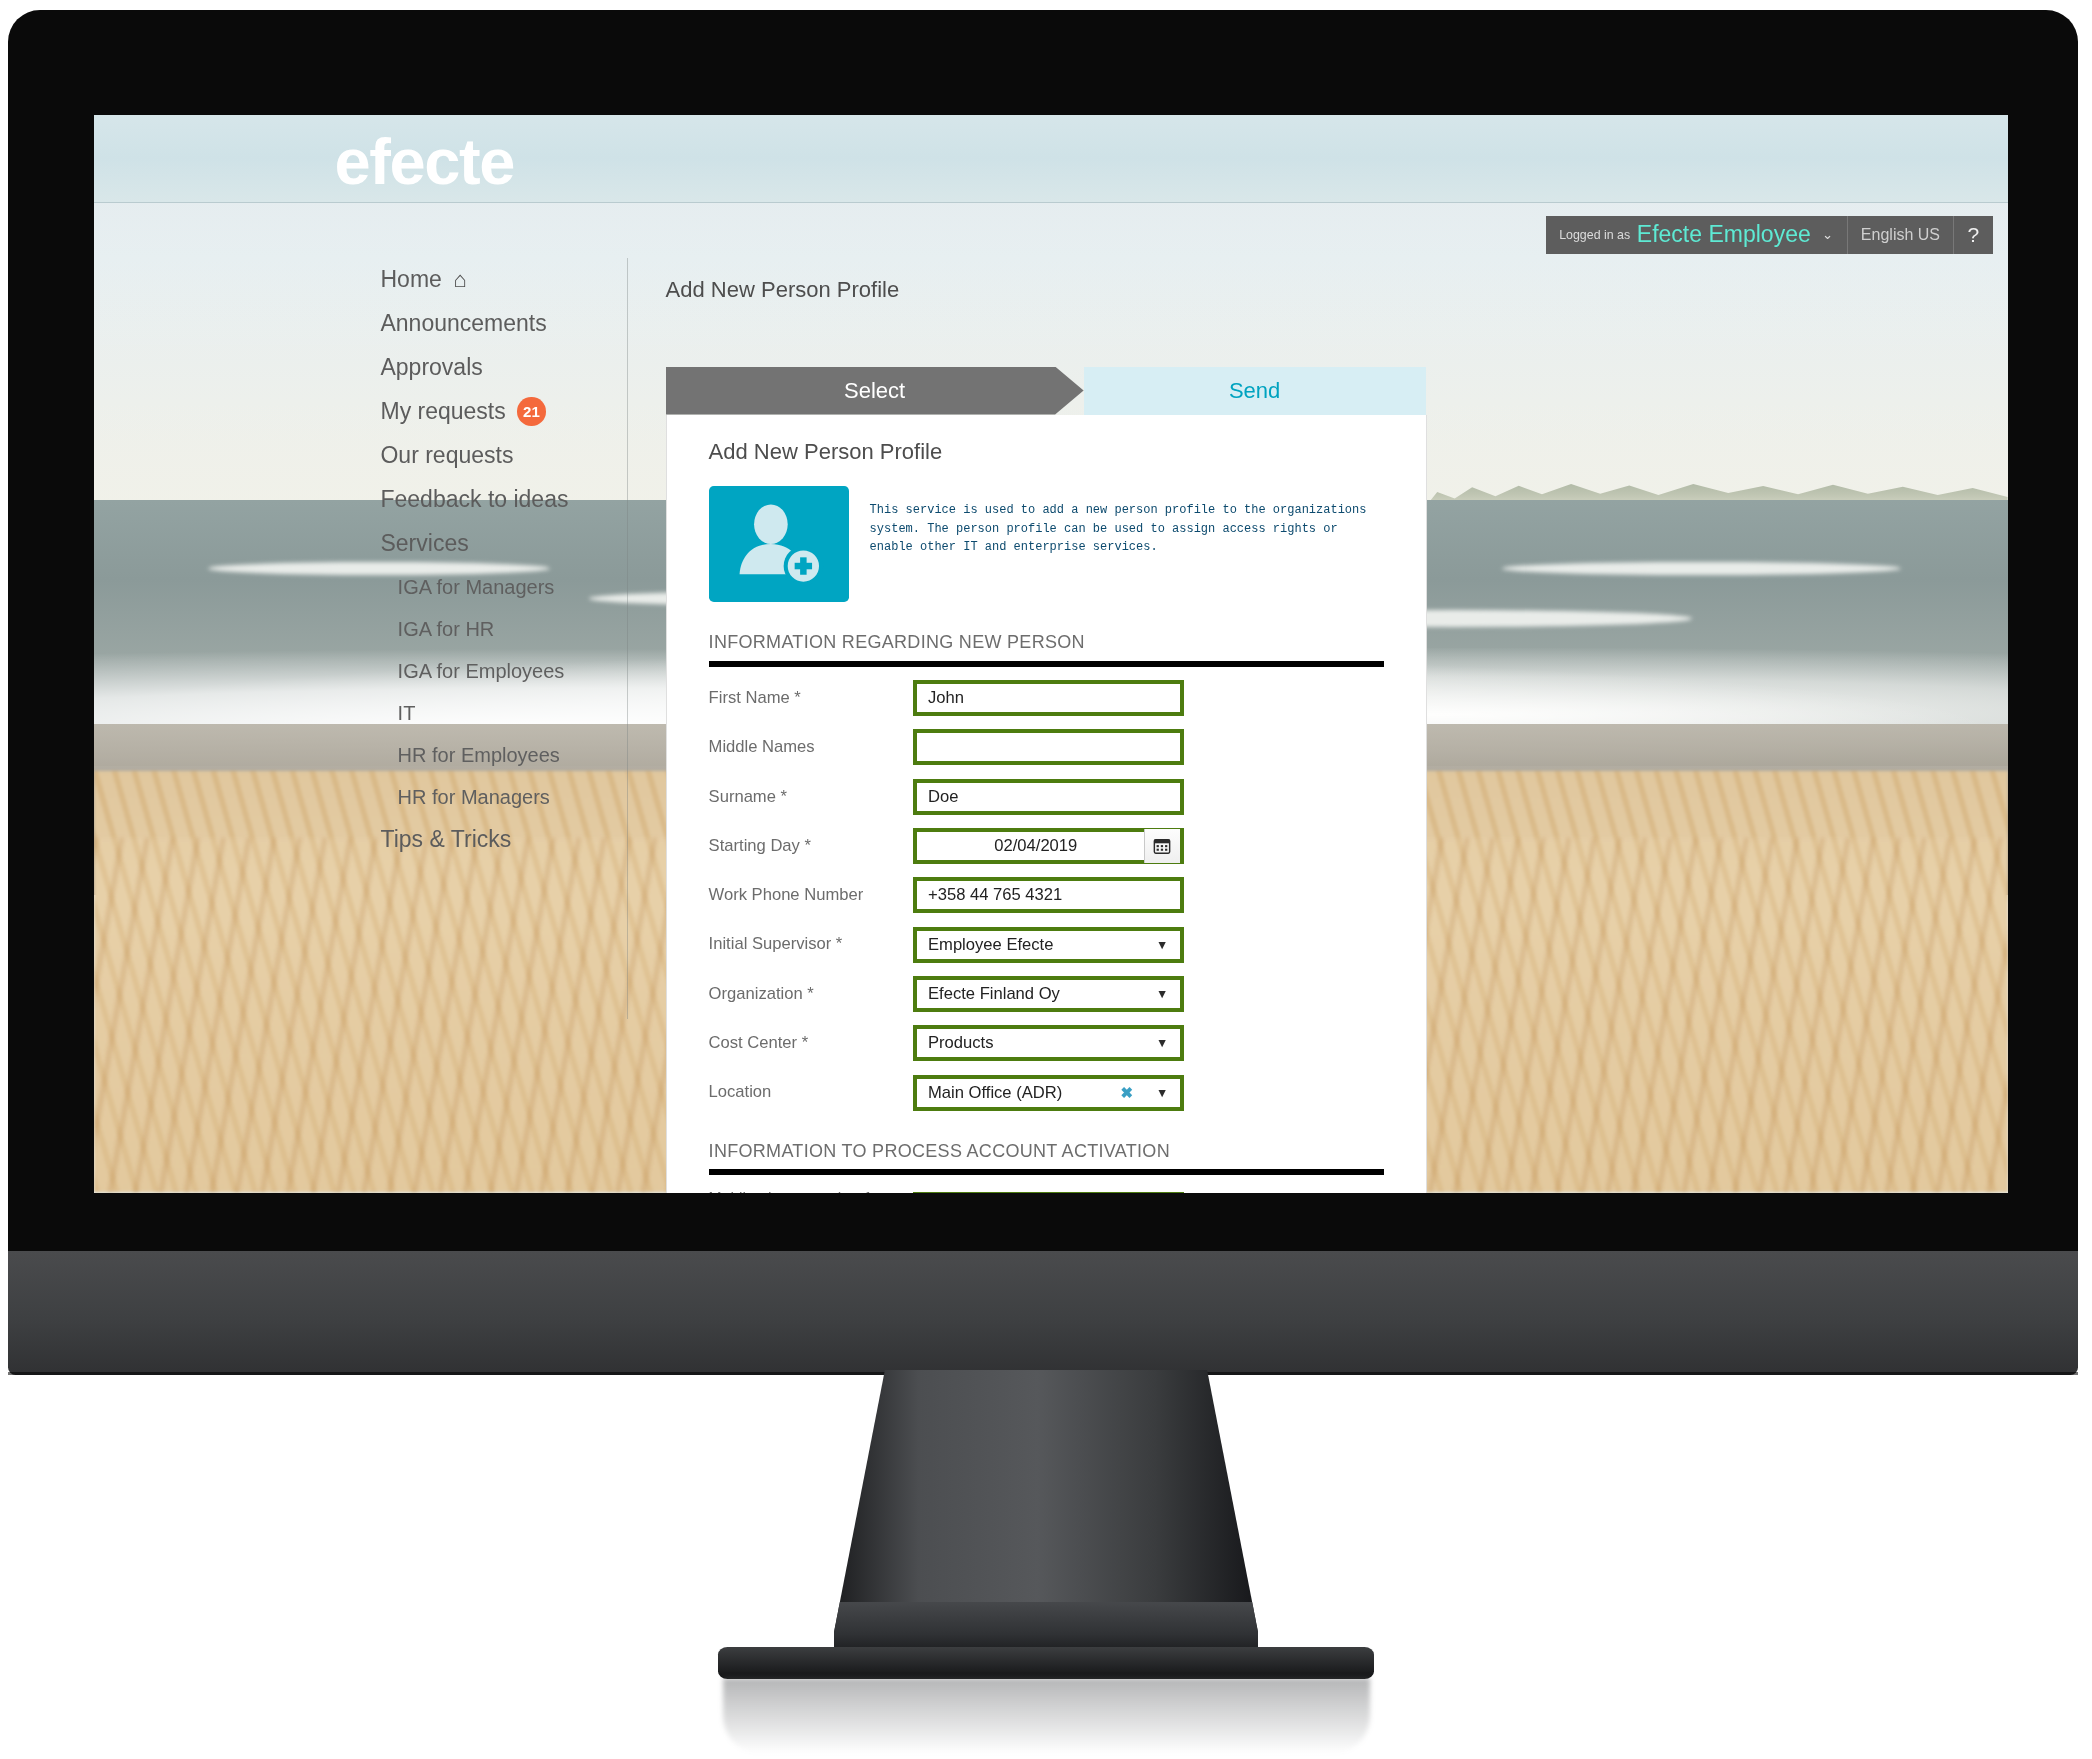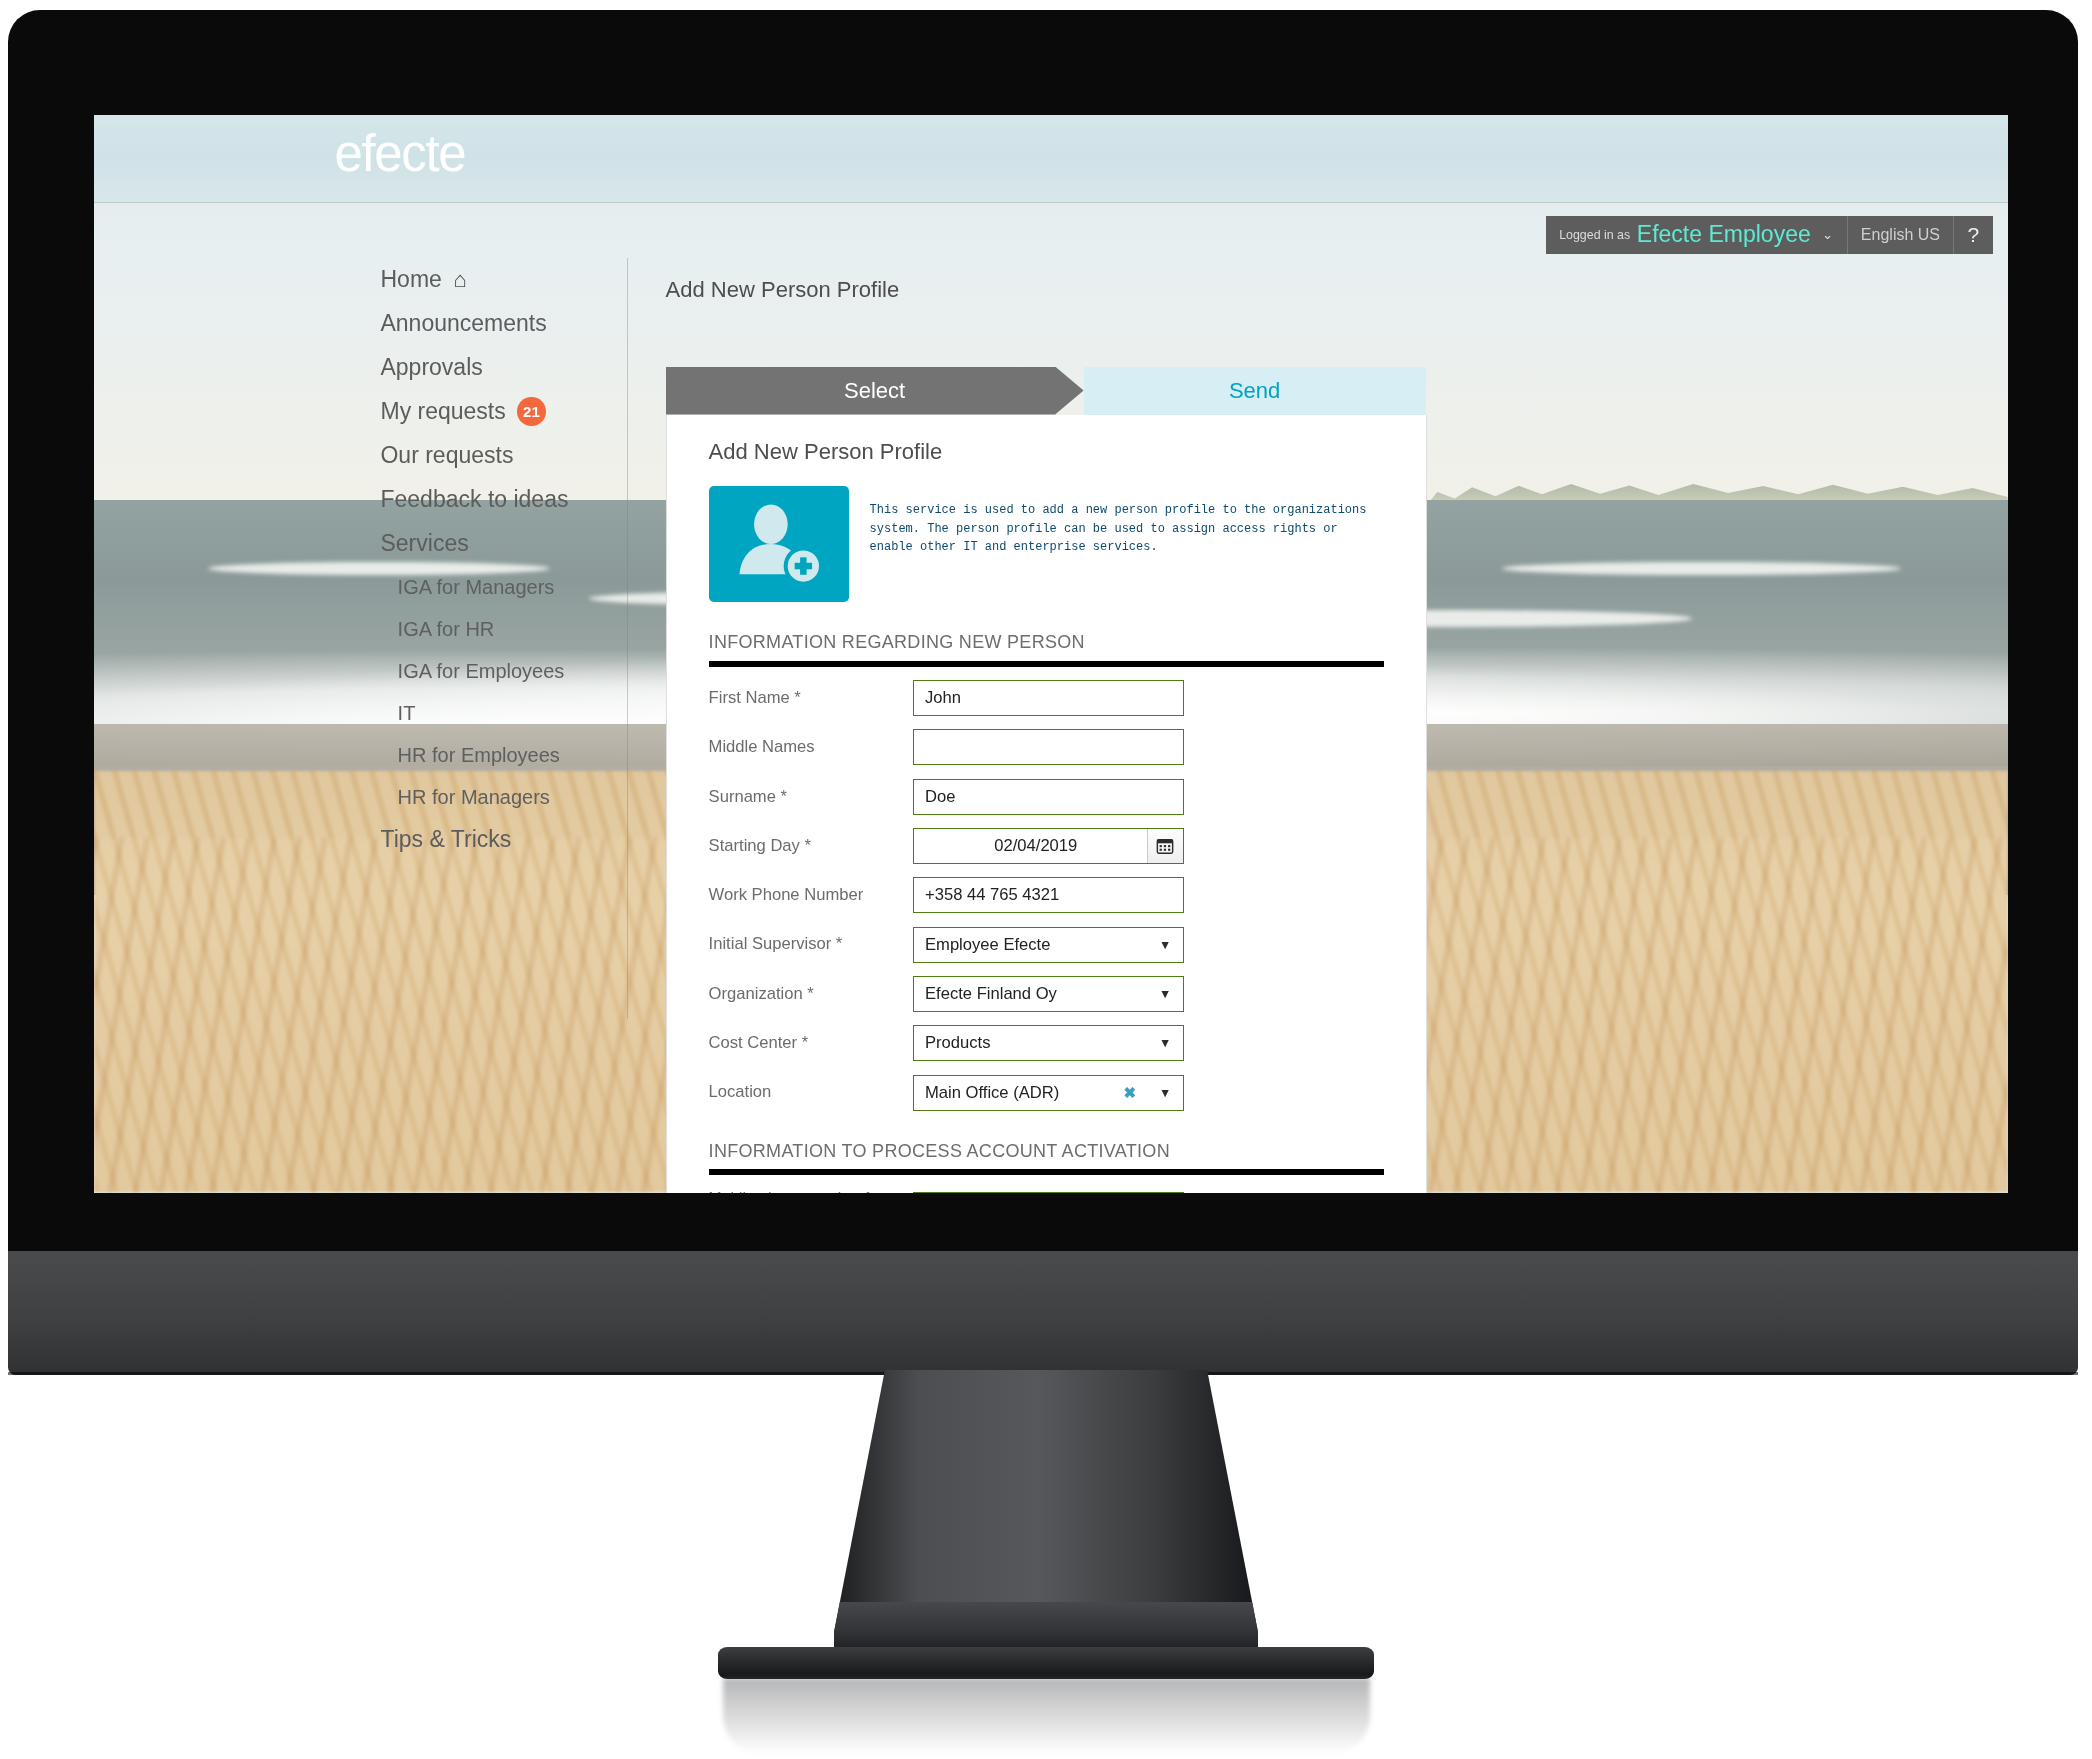--- a/index.html
+++ b/index.html
@@ -122,22 +122,22 @@
   }
 
   
   #brand-bar {
     position:absolute; left:0; top:0; width:100%; height:88px;
     background: linear-gradient(180deg,#d6e6ea 0%, #cfe2e7 50%, #d9e7e9 100%);
     border-bottom: 1px solid rgba(150,170,175,.45);
   }
   #brand-logo {
     position:absolute; left:241px; top:9.5px;
-    font-size: 51px; letter-spacing:-1.4px;
-    color:#ffffff; font-weight:400;
+    font-size: 65px; letter-spacing:-1.4px;
+    color:#ffffff; font-weight:700;
     font-family:"Liberation Sans", sans-serif;
   }
 
   
   #user-bar {
     position:absolute; right:15px; top:101px; height:38px;
     display:flex; align-items:stretch;
     background:#5d5d5d; color:#e9e9e9;
     font-size:16px;
   }
@@ -214,21 +214,21 @@
   .section-title{
     font-size:18px; color:#6d6d6d; letter-spacing:0.3px;
     margin: 30px 0 0 0; padding-bottom:7.6px;
     border-bottom:6px solid #000000;
   }
 
   .form-row{ display:flex; align-items:center; margin-top:13.3px; }
   .form-row .lbl{ width:204px; font-size:16.6px; color:#6c6c6c; line-height:1.35; flex:none;}
   .form-row .lbl.two-line{ font-size:15.7px; }
   .ctrl{
-    width:271px; height:36px; border:1px solid #4d7c0f; background:#fff;
+    width:271px; height:36px; border:4px solid #4d7c0f; background:#fff;
     display:flex; align-items:center; padding:0 11.4px;
     font-size:16.6px; color:#222;
   }
   .ctrl.date{ width:271px; padding-right:0; position:relative; }
   .date-text{ flex:1;text-align:center; }
   .cal-btn{
     width:36px; height:34px; margin-right:0;
     border-left:1px solid #c9c9c9;
     background:linear-gradient(180deg,#fdfdfd,#efefef);
     display:flex;align-items:center;justify-content:center;

